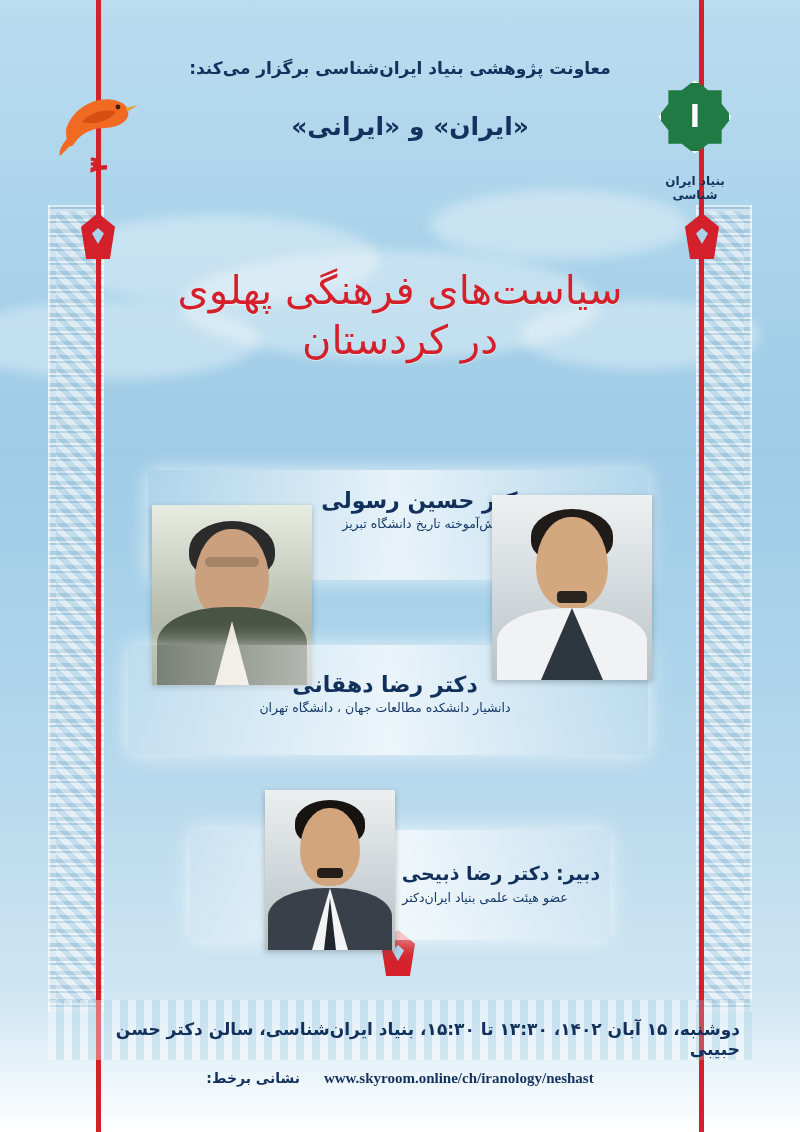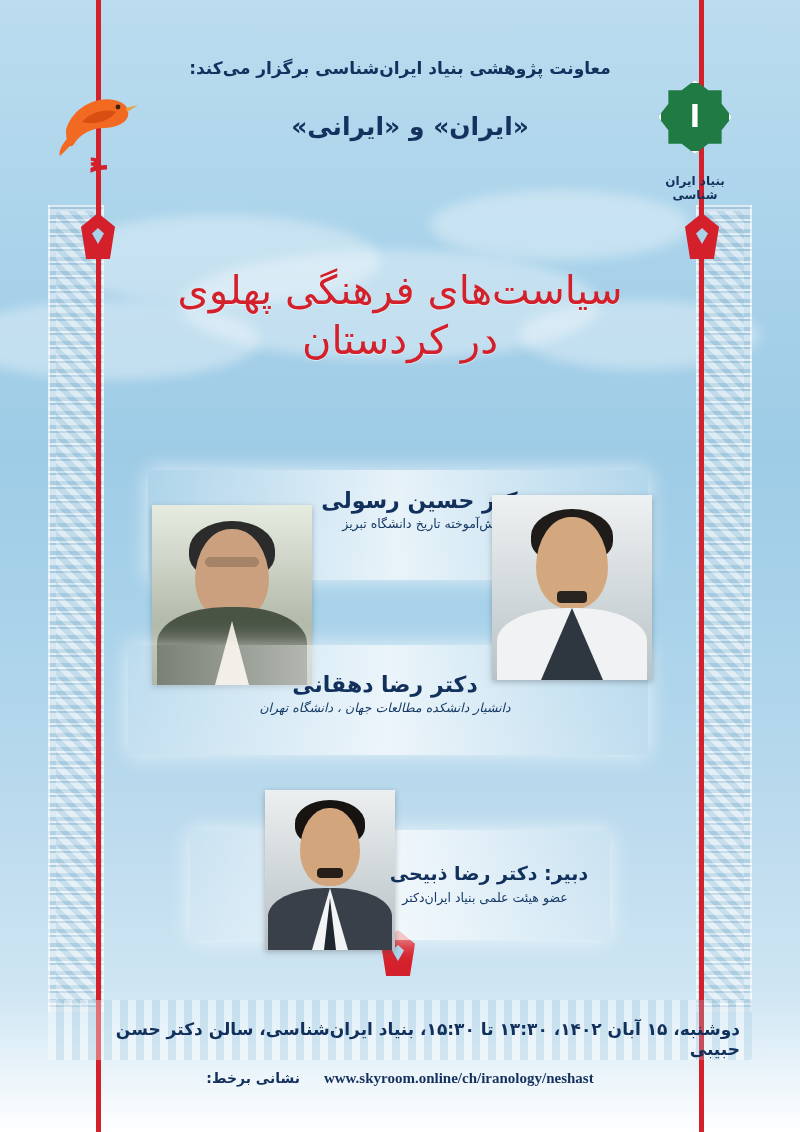--- a/index.html
+++ b/index.html
@@ -133,22 +133,22 @@
 
   .sp-name{
     position:absolute;color:#12305c;font-weight:bold;text-align:center;
   }
   .sp-aff{
     position:absolute;color:#173a66;text-align:center;
   }
   #sp1-name{left:300px;top:488px;width:250px;font-size:22px;}
   #sp1-aff{left:300px;top:516px;width:250px;font-size:12.5px;}
   #sp2-name{left:250px;top:672px;width:270px;font-size:22px;}
-  #sp2-aff{left:230px;top:700px;width:310px;font-size:12.5px;font-style:italic;}
-  #sp3-name{left:364px;top:862px;width:250px;font-size:19px;}
+  #sp2-aff{left:230px;top:700px;width:310px;font-size:12.5px;}
+  #sp3-name{left:376px;top:862px;width:250px;font-size:19px;}
   #sp3-aff{left:360px;top:890px;width:250px;font-size:12.5px;}
 
   
   #event-info{
     position:absolute;left:60px;right:60px;top:1019px;text-align:right;
     color:#12305c;font-weight:bold;font-size:17px;
   }
   #bottom-band{
     position:absolute;left:48px;right:48px;top:1000px;height:60px;
     background:

